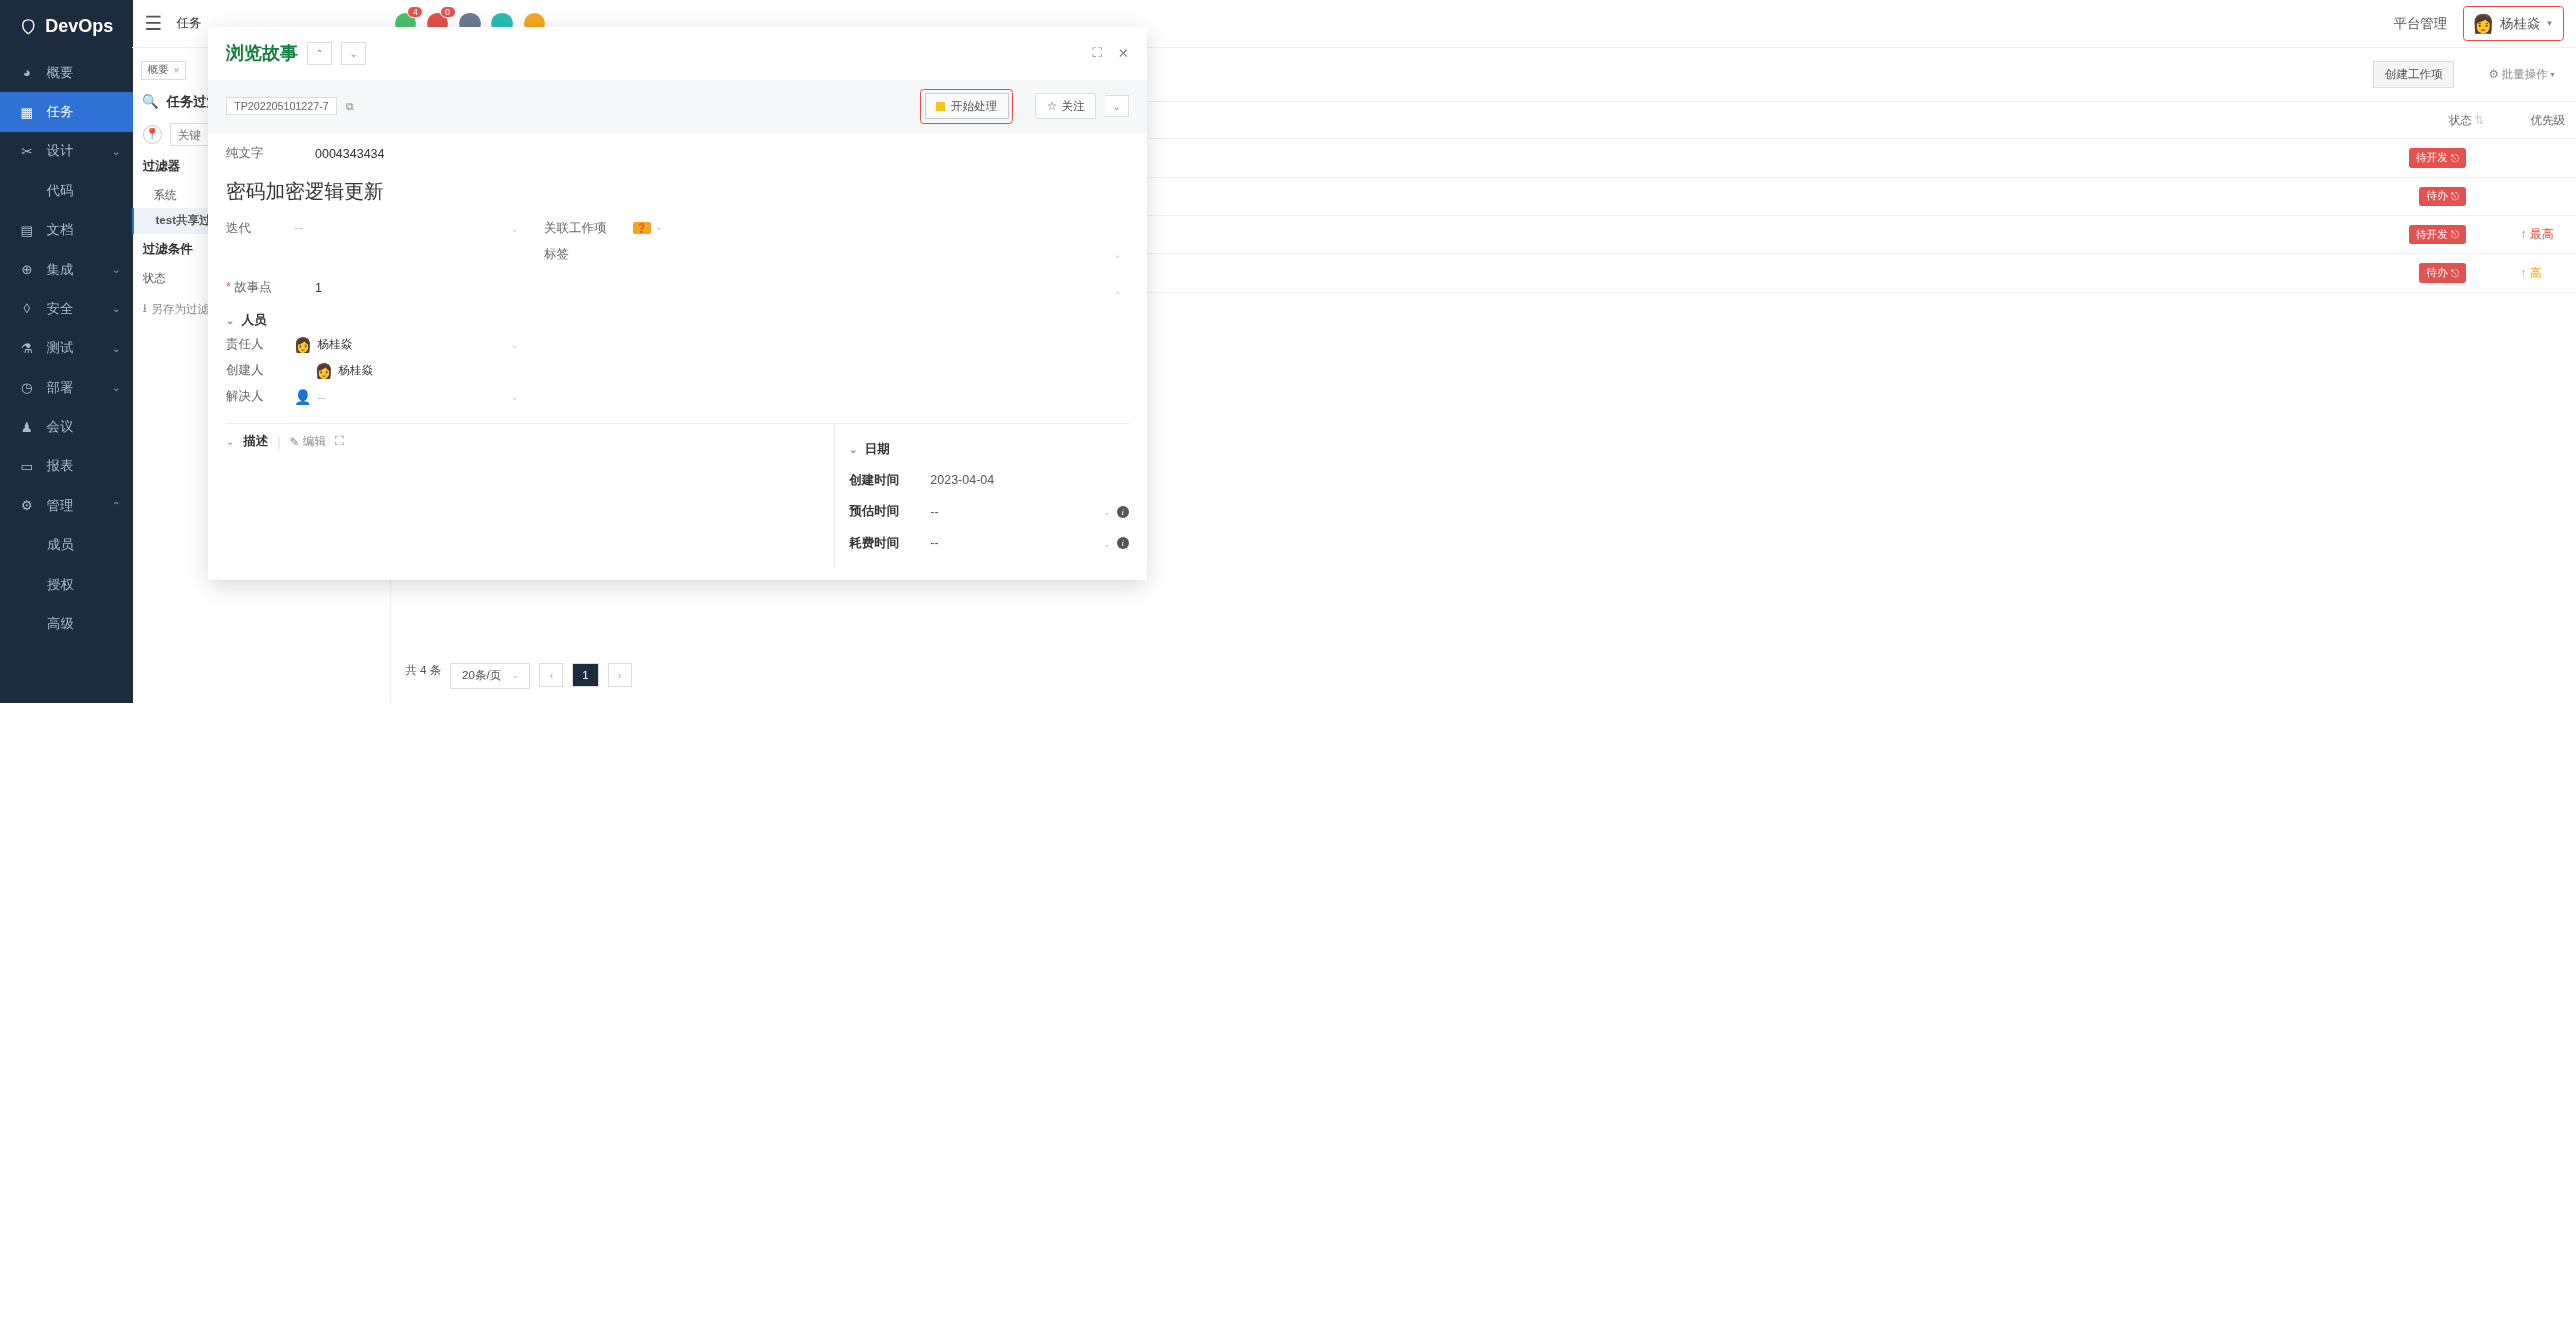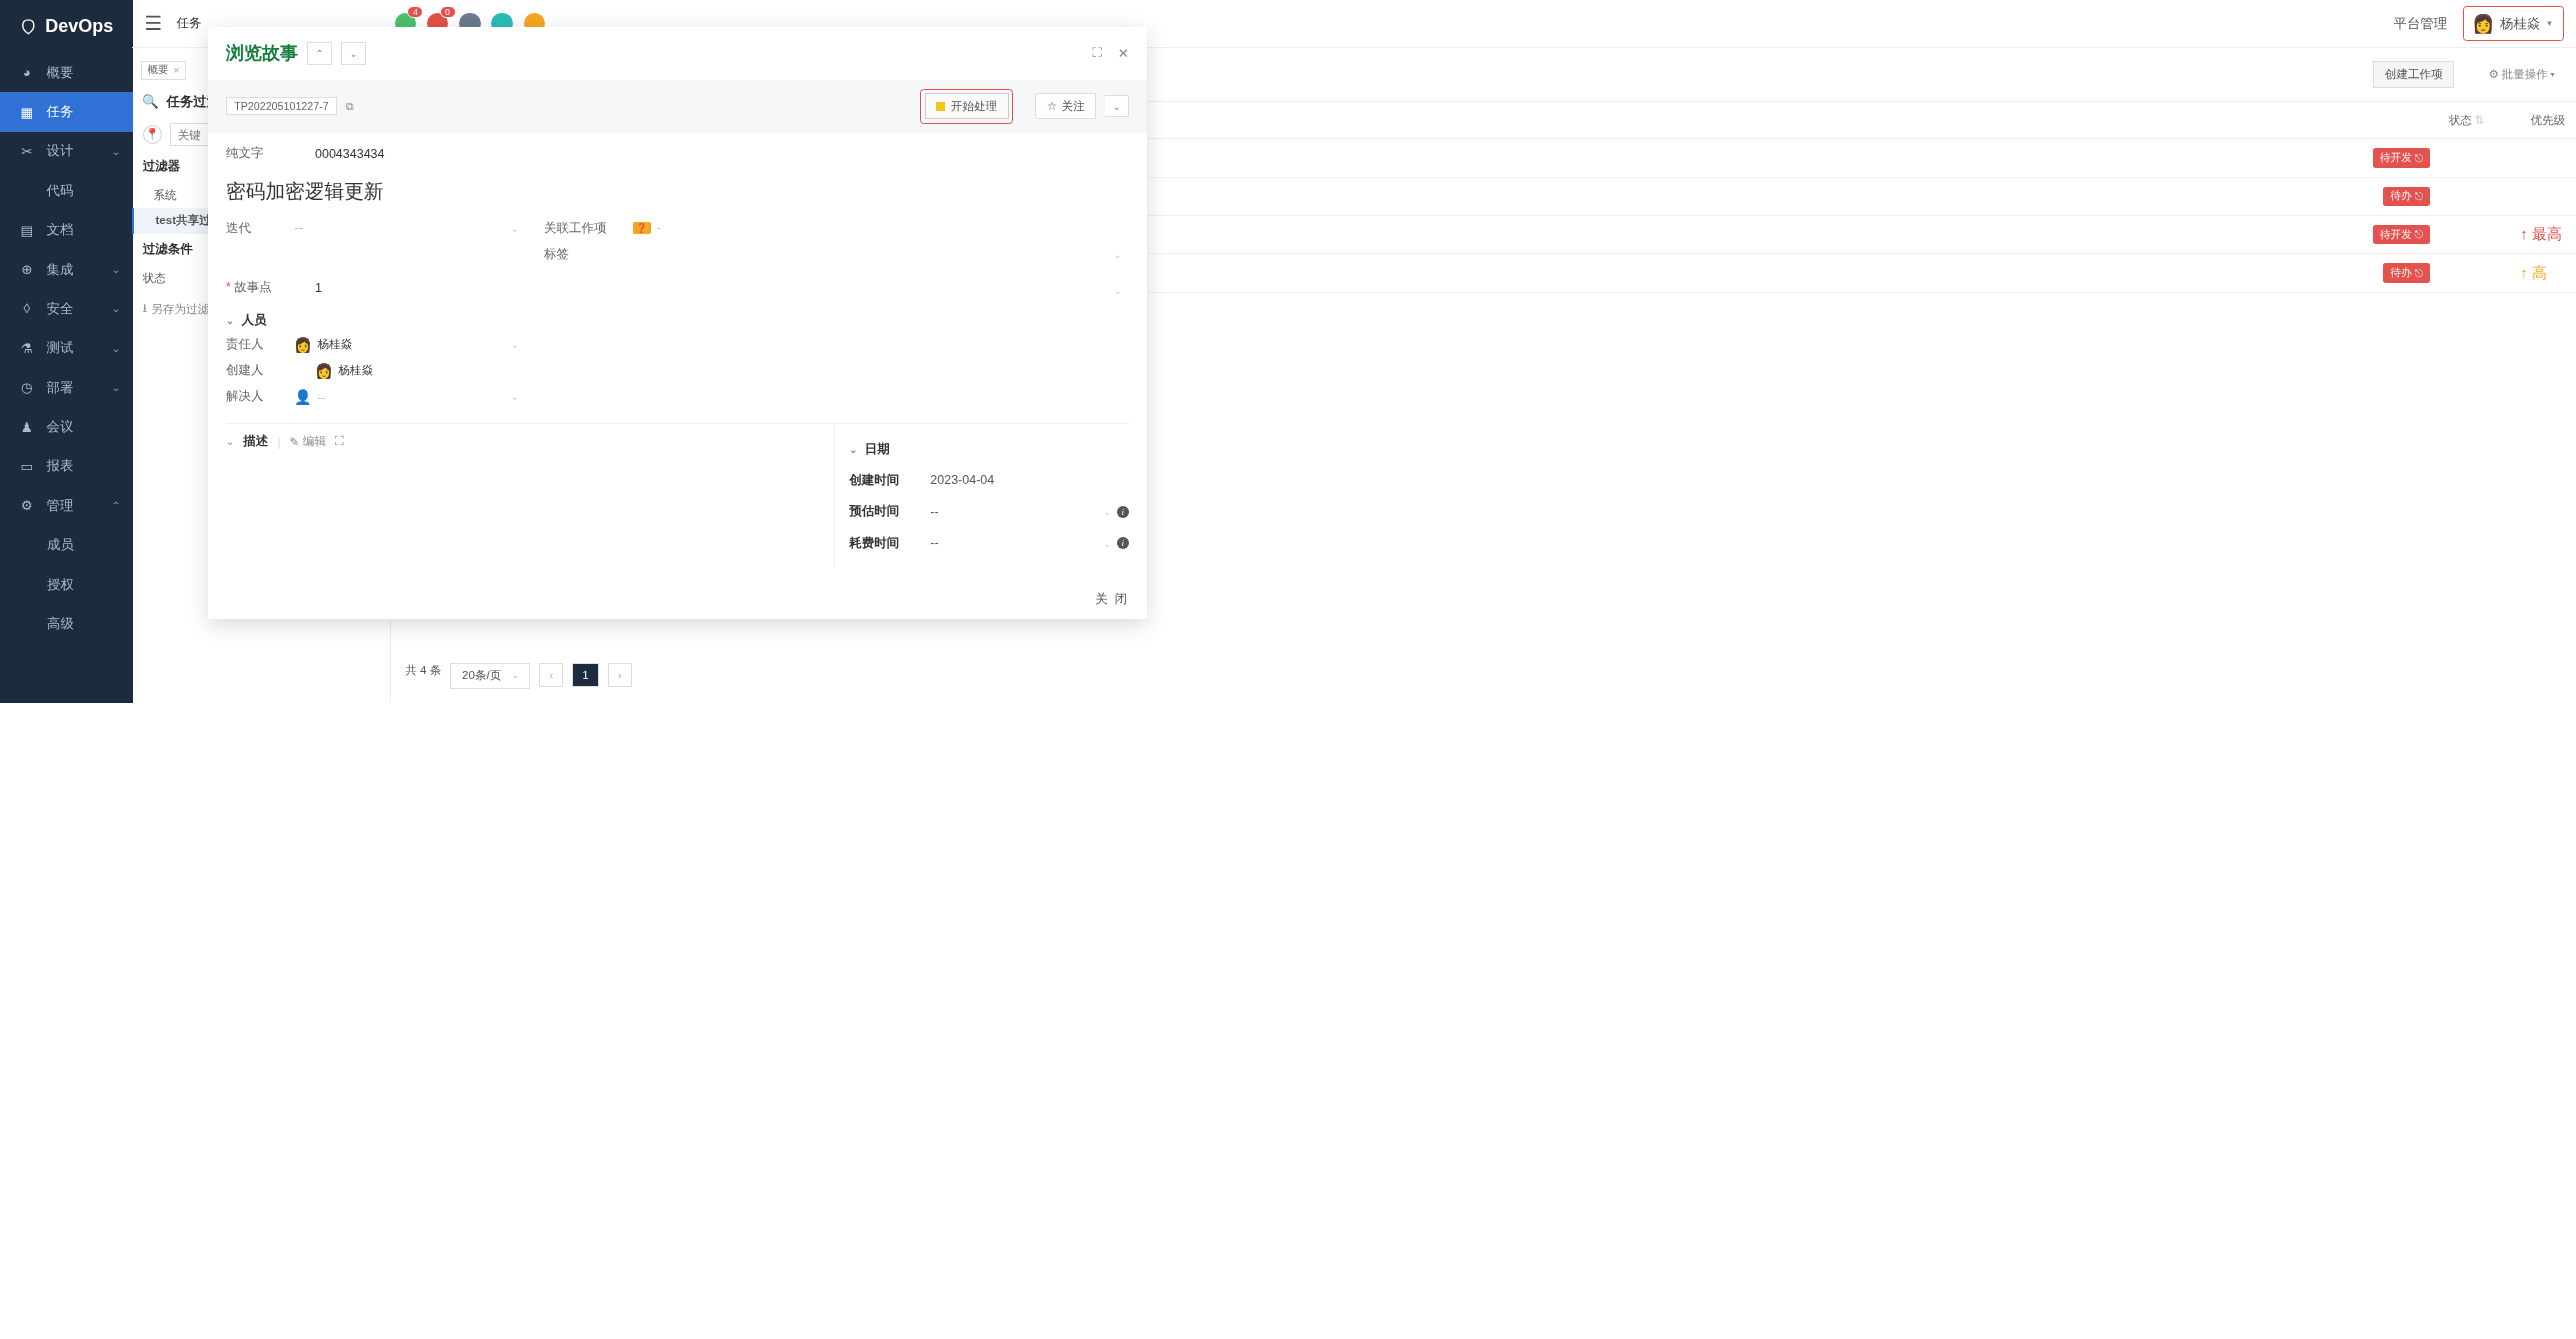--- a/index.html
+++ b/index.html
@@ -39,21 +39,21 @@
     .save-link { padding: 9px 10.7px; font-size: 11.6px; color: #888; display: flex; align-items: center; gap: 4.5px; }
 
     
     .table-area { flex: 1; display: flex; flex-direction: column; }
     .table-header-row { display: flex; border-bottom: 0.9px solid #eee; }
     .th { padding: 10.7px; color: #666; font-size: 11.6px; display: flex; align-items: center; gap: 2.7px; }
     .th.create-btn { margin-left: auto; background: #f5f5f5; border: 0.9px solid #ddd; padding: 5.4px 10.7px; font-size: 11.6px; color: #555; margin-right: 9px; margin-top: 5.4px; margin-bottom: 5.4px; }
     .th.bulk { font-size: 11.6px; color: #888; }
     .col-status { margin-left: auto; }
     .status-tag { background: #e3524e; color: #fff; font-size: 10.7px; padding: 2.7px 7.2px; border-radius: 2.7px; display: inline-flex; align-items: center; gap: 2.7px; }
-    .priority { font-size: 15px; display: inline-flex; align-items: center; gap: 2.7px; margin-left: 36px; }
+    .priority { font-size: 12px; display: inline-flex; align-items: center; gap: 2.7px; }
     .pri-high { color: #e35048; }
     .pri-med { color: #f5a623; }
     .row { display: flex; border-bottom: 0.9px solid #f2f2f2; padding: 9px 10.7px; align-items: center; justify-content: flex-end; gap: 54px; }
     .pagination { margin-top: auto; padding: 14.3px; display: flex; align-items: flex-start; gap: 9px; justify-content: flex-start; }
     .page-info { color: #555; font-size: 11.6px; }
     .page-size { border: 0.9px solid #ddd; padding: 4.5px 10.7px; font-size: 11.6px; color: #555; display: flex; align-items: center; gap: 10.7px; }
     .page-btn { border: 0.9px solid #ddd; padding: 4.5px 9px; color: #aaa; font-size: 11.6px; }
     .page-btn.cur { background: #1c2b3d; color: #fff; }
 
     
@@ -423,17 +423,14 @@
         <div class="date-row">
           <span class="date-lbl">耗费时间</span>
           <span class="date-val dash-val">--</span>
           <span class="dd-chev">⌄</span>
           <span class="info-ic">i</span>
         </div>
       </div>
     </div>
   </div>
 
-  <div class="modal-footer">
-    <span class="close-text-btn">关 闭</span>
-  </div>
 </div>
 
 
 </body></html>

